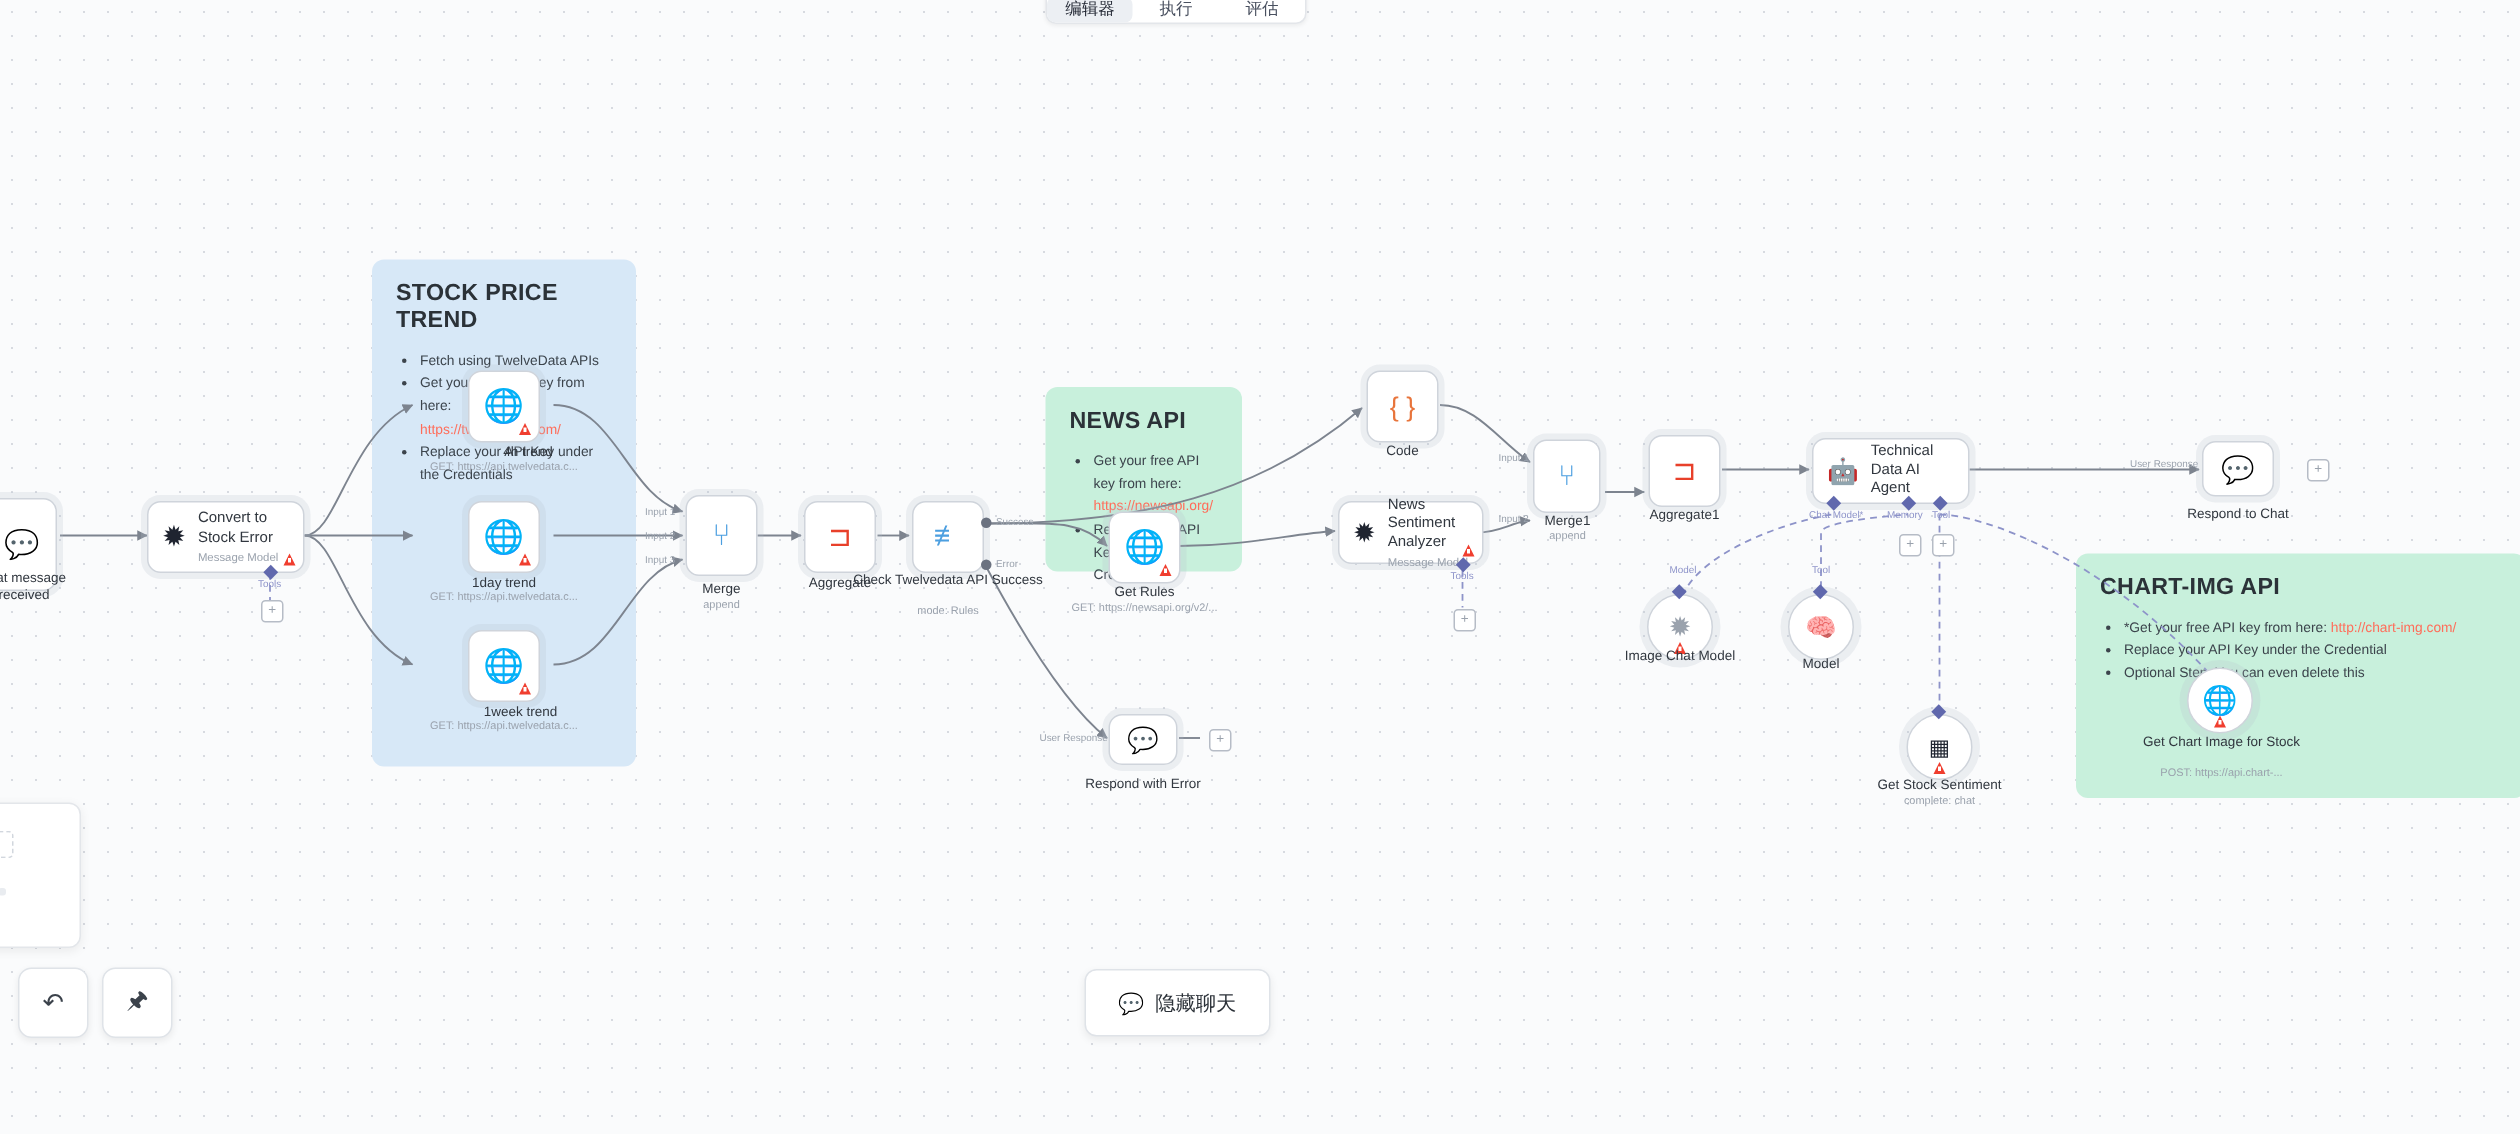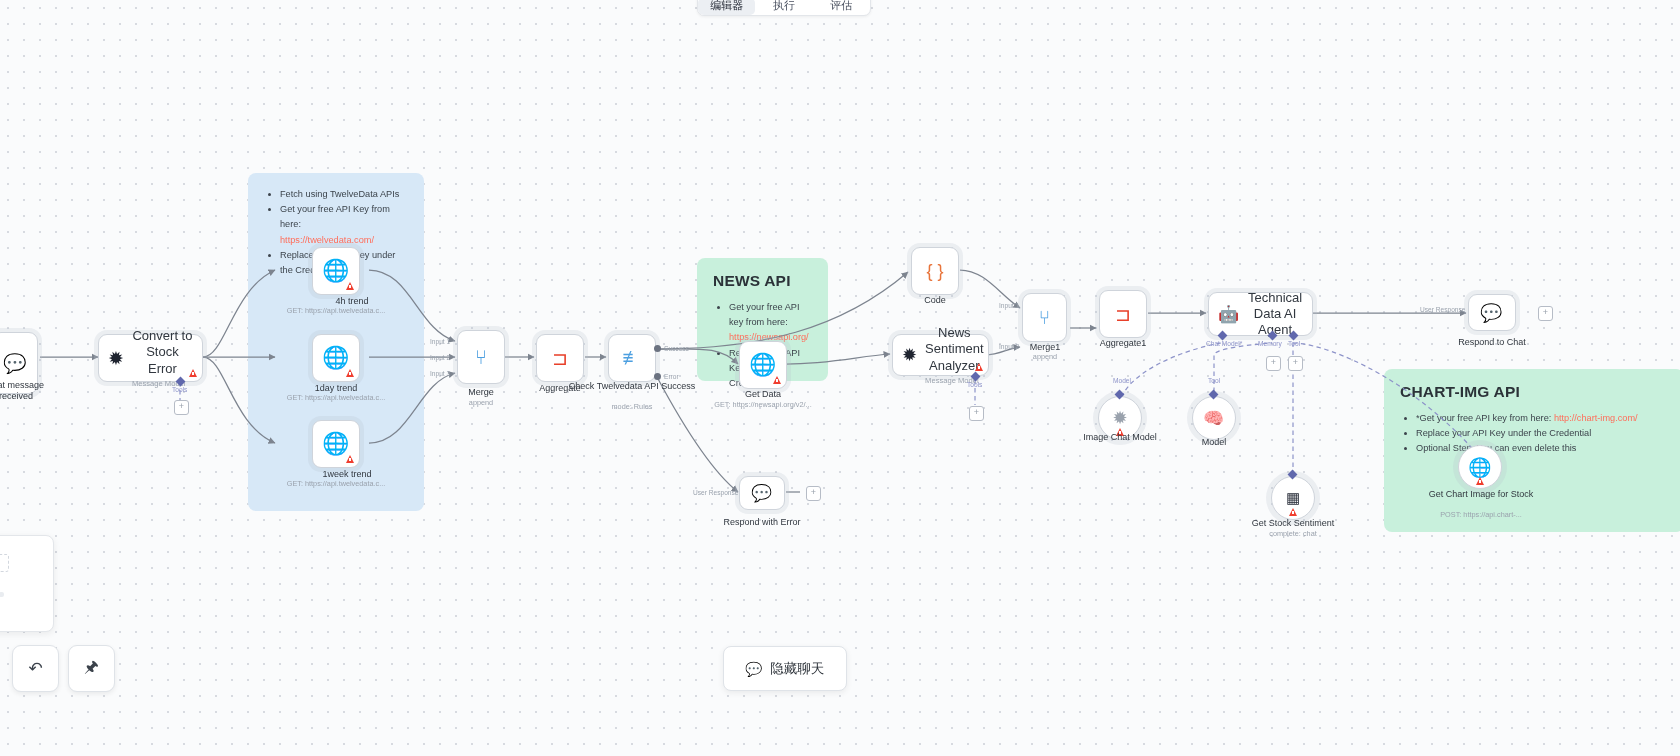--- a/index.html
+++ b/index.html
@@ -29,21 +29,21 @@
   .node.sq{width:48px;height:48px;justify-content:center;}
   .node.big{width:132px;height:46px;padding:0 9px;gap:8px;}
   .node.rnd{border-radius:50%;width:44px;height:44px;justify-content:center;
             box-shadow:0 0 0 5px rgba(180,190,205,.22);}
   .node.tall{width:46px;height:62px;justify-content:center;}
 
   .nodetitle{position:absolute;left:50%;transform:translateX(-50%);
              text-align:center;font-size:9px;line-height:1.25;color:#31373f;white-space:nowrap;}
   .nodesub{position:absolute;left:50%;transform:translateX(-50%);
            font-size:7.3px;color:#9aa2ad;white-space:nowrap;}
-  .inline-title{font-size:13px;line-height:1.25;color:#31373f;text-align:center;}
+  .inline-title{font-size:10px;line-height:1.25;color:#31373f;}
   .inline-sub{font-size:7.6px;color:#9aa2ad;margin-top:2px;}
 
   .warn{position:absolute;right:5px;bottom:4px;width:0;height:0;
         border-left:4.6px solid transparent;border-right:4.6px solid transparent;
         border-bottom:8px solid #f03e2f;}
   .warn:after{content:"";position:absolute;left:-0.7px;top:3px;width:1.4px;height:3px;background:#fff;}
 
   
   .plabel{position:absolute;font-size:6.6px;color:#9aa2ad;white-space:nowrap;}
   .plabel.blue{color:#8d93c9;}
@@ -72,20 +72,21 @@
              border:1px solid #e3e6ea;border-radius:8px;box-shadow:0 2px 7px rgba(0,0,0,.07);}
   .panelrow{position:absolute;left:10px;width:26px;height:16px;border:1px dashed #d2d7de;border-radius:3px;}
   .sqr{position:absolute;width:9px;height:9px;background:#e9ecf0;border-radius:2px;}
 </style>
 </head>
 <body>
 
 <div class="canvas">
 
   <div class="sticky sticky-blue" style="left:248px;top:173px;width:176px;height:338px;">
+    <h3>STOCK PRICE TREND</h3>
     <ul>
       <li>Fetch using TwelveData APIs</li>
       <li>
         <span>Get your free API Key from here:</span><br>
         <a href="#">https://twelvedata.com/</a>
       </li>
       <li>Replace your API Key under the Credentials</li>
     </ul>
   </div>
 
@@ -211,21 +212,21 @@
   <div class="nodesub" style="left:632px;top:402px;">mode: Rules</div>
   <div class="dot" style="left:654px;top:345px;"></div>
   <div class="plabel" style="left:664px;top:345px;">Success</div>
   <div class="dot" style="left:654px;top:373px;"></div>
   <div class="plabel" style="left:664px;top:373px;">Error</div>
 
   <div class="node sq" style="left:739px;top:341px;">
     <span style="font-size:22px;color:#2b44d6;">🌐</span>
     <span class="warn"></span>
   </div>
-  <div class="nodetitle" style="left:763px;top:389px;">Get Data</div>
+  <div class="nodetitle" style="left:763px;top:389px;">Get Rules</div>
   <div class="nodesub" style="left:763px;top:400px;">GET: https://newsapi.org/v2/...</div>
 
   <div class="node" style="left:739px;top:476px;width:46px;height:34px;justify-content:center;">
     <span style="font-size:17px;">💬</span>
   </div>
   <div class="nodetitle" style="left:762px;top:517px;">Respond with Error</div>
   <div class="plabel" style="left:693px;top:489px;">User Response</div>
   <div class="plus" style="left:806px;top:486px;">+</div>
 
   <div class="node sq" style="left:911px;top:247px;">

